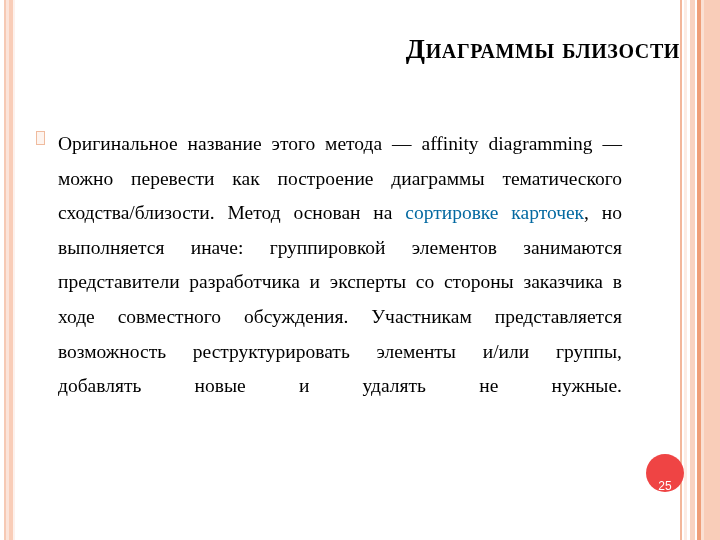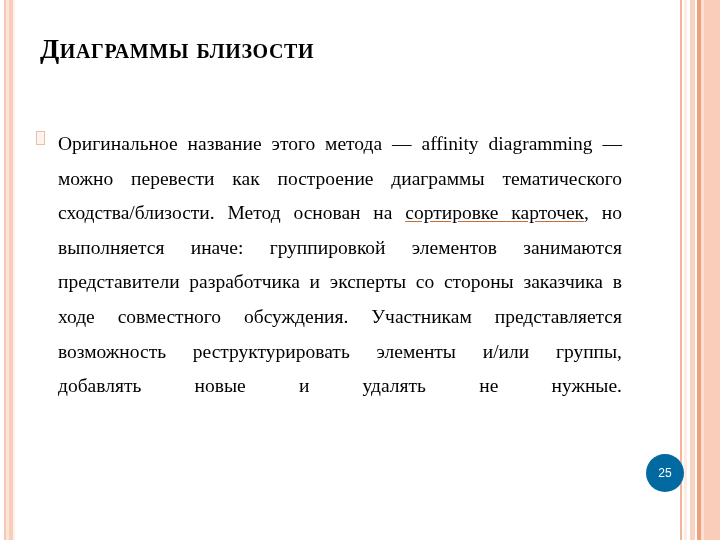--- a/index.html
+++ b/index.html
@@ -54,21 +54,21 @@
   .er-4 { right: 19px; width: 4px;  background: #ef9f79; }
   .er-5 { right: 16px; width: 3px;  background: #fbe0d3; }
   .er-6 { right: 0px;  width: 16px; background: #f9cdb9; }
 
   
   .title {
     position: absolute;
     left: 40px;
     top: 32px;
     width: 640px;
-    text-align: left;
+    text-align: right;
     font-family: "Liberation Serif", "DejaVu Serif", serif;
     font-weight: bold;
     font-size: 28px;
     letter-spacing: 0.6px;
     color: #000000;
     font-variant: small-caps;
     line-height: 1.2;
     white-space: nowrap;
   }
 
@@ -105,43 +105,42 @@
     text-align: justify;
     text-justify: inter-word;
     font-family: "Liberation Serif", "DejaVu Serif", serif;
     font-size: 19.5px;
     line-height: 34.6px;
     color: #000000;
     hyphens: none;
   }
   .paragraph .it { }
   .paragraph .lnk {
-    color: #000000;
-    text-decoration: underline;
+    color: #0369a1;
     text-decoration-color: #c0703c;
     text-underline-offset: 2px;
   }
   
   .paragraph::after {
     content: "";
     display: inline-block;
     width: 100%;
   }
 
   
   .page-badge {
     position: absolute;
     left: 646px;
     top: 454px;
     width: 38px;
     height: 38px;
     border-radius: 50%;
-    background: #0369a1;
+    background: #ef4444;
     display: flex;
-    align-items: center;
+    align-items: flex-end;
     justify-content: center;
   }
   .page-badge span {
     font-family: "Liberation Sans", "DejaVu Sans", sans-serif;
     font-size: 12px;
     color: #ffffff;
     line-height: 1;
   }
 </style>
 </head>

